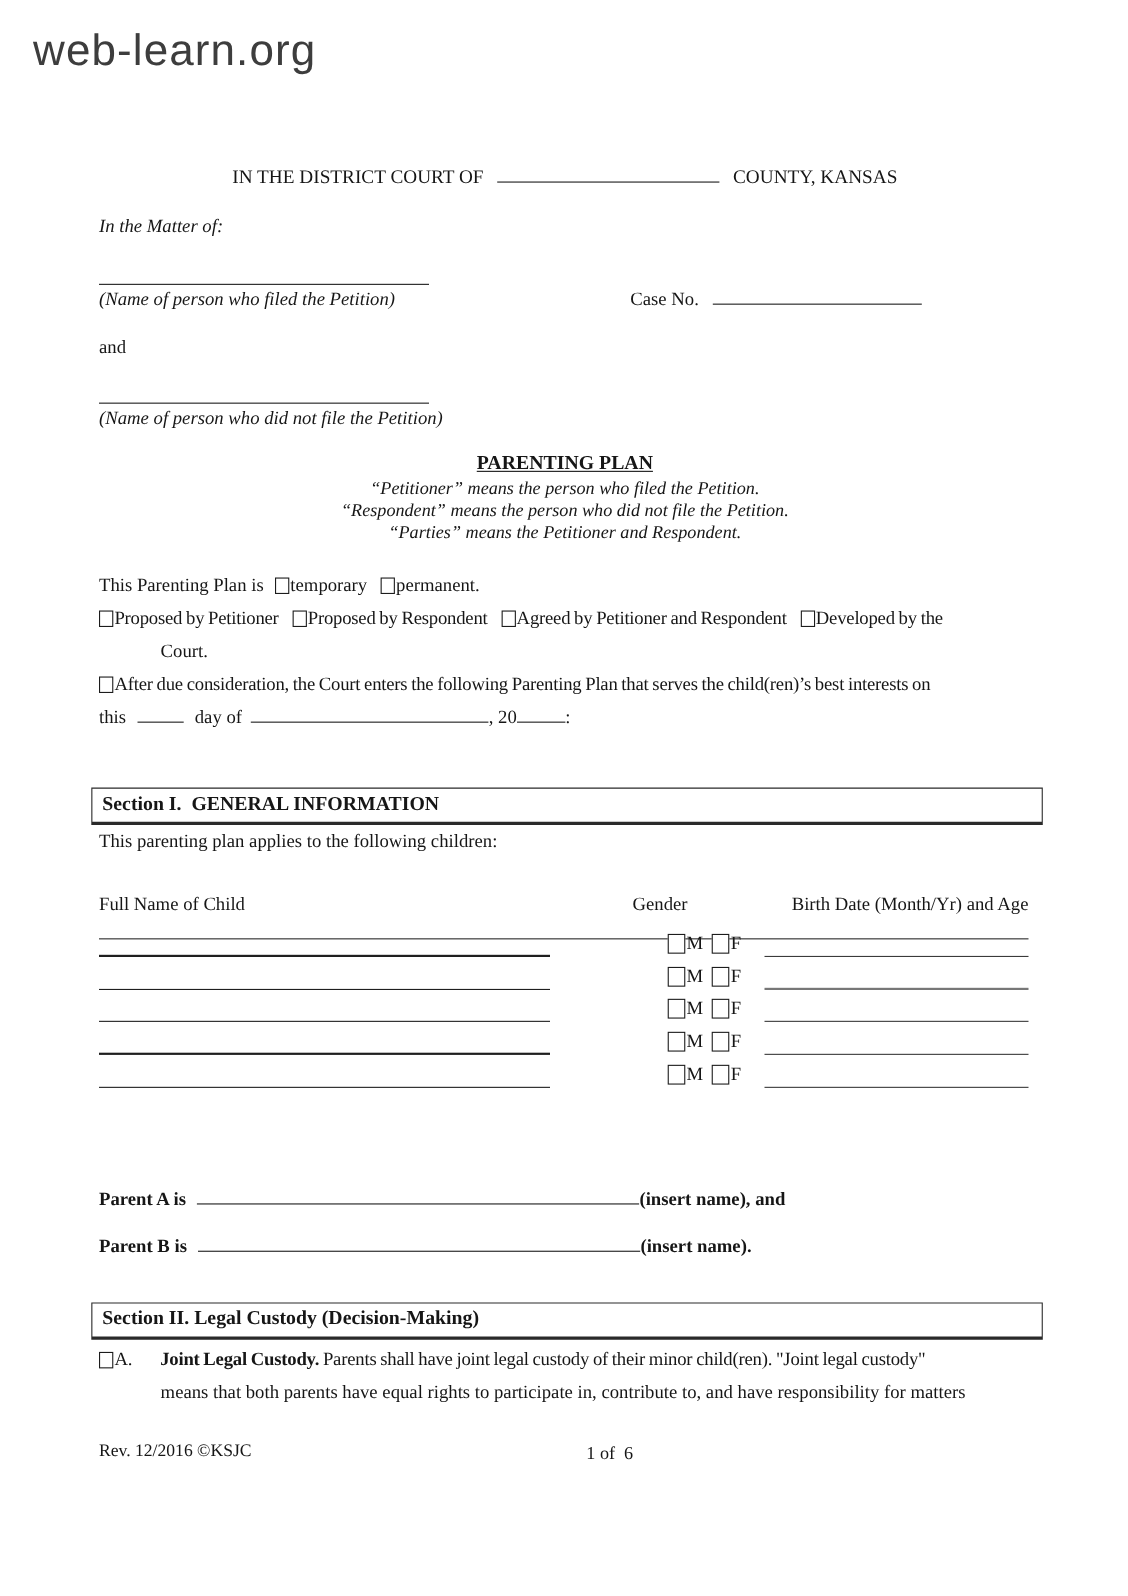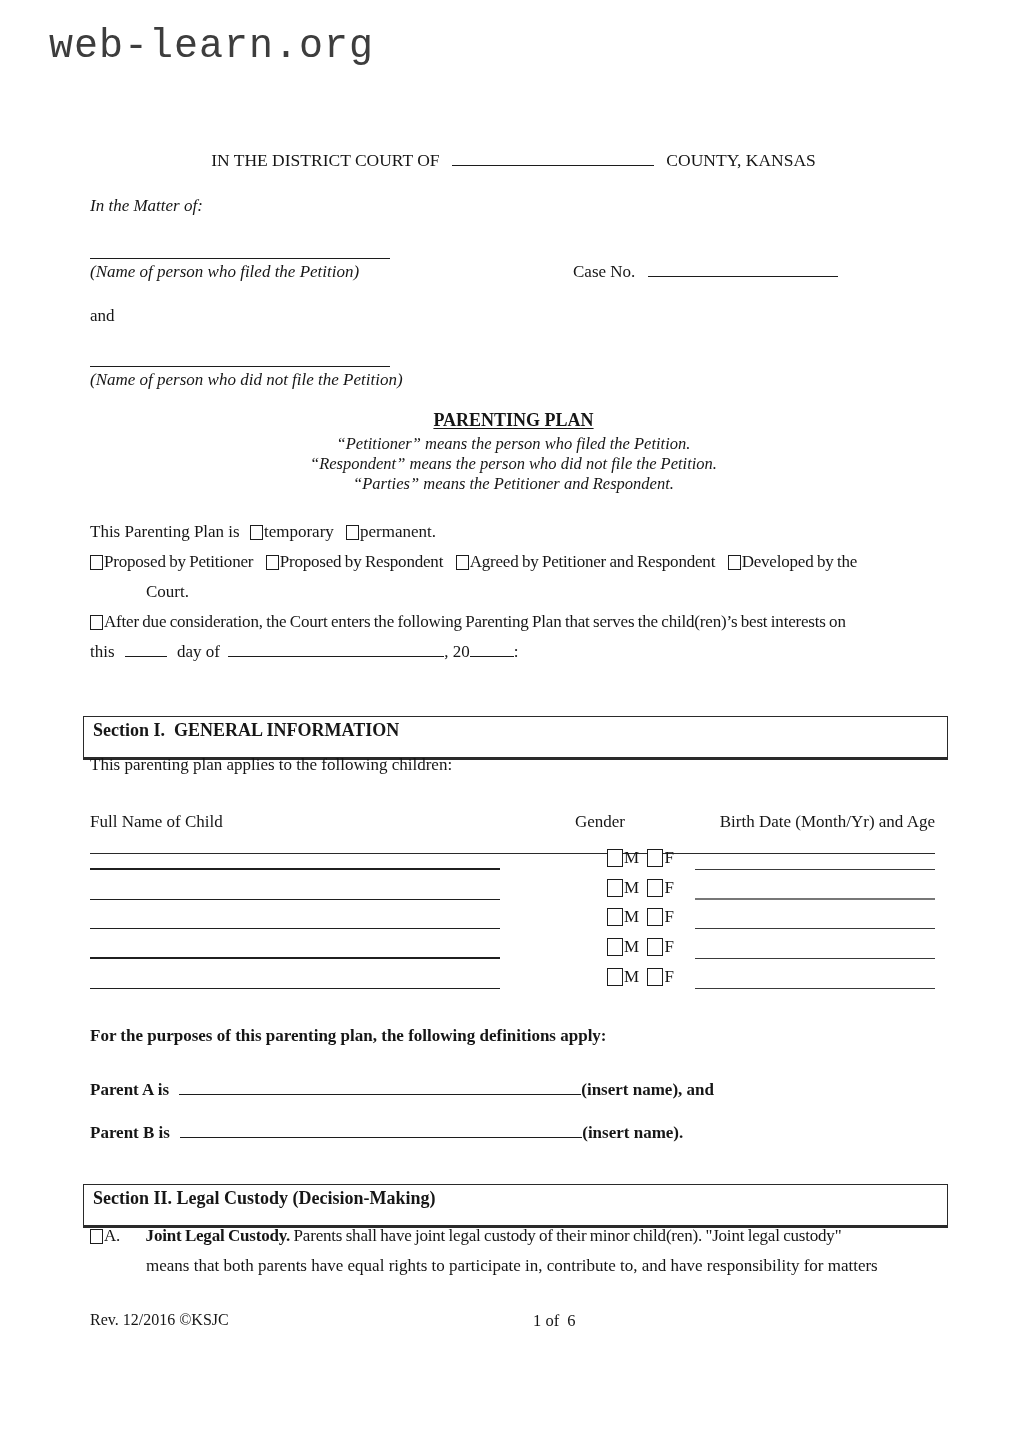--- a/index.html
+++ b/index.html
@@ -1,35 +1,35 @@
 <!DOCTYPE html>
 <html><head>
 <meta charset="utf-8">
 <style>
   html,body{margin:0;padding:0;background:#ffffff;}
   .page{position:relative;width:1025px;height:1451px;background:#fff;color:#161616;
         font-family:"Liberation Serif","DejaVu Serif",serif;font-size:17px;overflow:hidden;}
   .logo{position:absolute;top:24px;left:30px;
-        font-family:Liberation Mono, monospace;
-        font-size:40px;font-weight:400;color:#3d3d3d;letter-spacing:1px;margin-left:19px;}
+        font-family:Liberation Sans, sans-serif;
+        font-size:40px;font-weight:400;color:#3d3d3d;letter-spacing:1px;}
   .content{position:absolute;left:90px;top:0;width:847px;height:100%;}
   .abs{position:absolute;left:0;right:0;}
   .center{text-align:center;}
   .it{font-style:italic;}
   .b{font-weight:bold;}
   .pre{white-space:pre;}
   .tight{white-space:nowrap;letter-spacing:-0.2px;word-spacing:-0.6px;}
   
   .bl{display:inline-block;border-bottom:1.4px solid #1c1c1c;height:13px;vertical-align:baseline;}
   
   .cb{display:inline-block;width:13px;height:15px;border:1.7px solid #1c1c1c;background:#fff;
       vertical-align:-3px;margin-right:1px;box-sizing:border-box;}
   .cbt{width:16px;height:18px;vertical-align:-4px;}
   .secbox{position:absolute;left:-7px;width:845px;border:1.5px solid #2a2a2a;border-bottom-width:3.5px;
-          padding:3px 9px 16px 9px;font-size:18px;font-weight:bold;background:#fff;}
+          padding:3px 9px 6px 9px;font-size:18px;font-weight:bold;background:#fff;}
   .titleline{font-size:18px;font-weight:bold;text-decoration:underline;text-underline-offset:2px;}
   .defs{font-size:16.5px;font-style:italic;line-height:20px;}
   .planline{line-height:30px;}
   .hdr-row{position:absolute;left:0;width:845px;border-bottom:1.6px solid #2a2a2a;padding-bottom:21px;}
   .hdr-row .c2{position:absolute;left:485px;top:0;}
   .hdr-row .c3{position:absolute;right:0;top:0;}
   .child-row{position:absolute;left:0;width:845px;height:29px;}
   .child-row .nameline{position:absolute;left:0;bottom:1px;width:410px;border-bottom:1.3px solid #1f1f1f;}
   .child-row .nameline.thick{border-bottom-width:2.1px;}
   .child-row .gender{position:absolute;left:485px;bottom:3px;padding-left:32px;}
@@ -144,21 +144,20 @@
     </div>
     <div class="child-row" style="top:961px;">
       <span class="nameline"></span>
       <span class="gender">
         <span class="cb cbt"></span><span>M</span>
         <span class="cb cbt flab"></span><span>F</span>
       </span>
       <span class="birthline"></span>
     </div>
 
-    <div class="abs b" style="top:1026px;">For the purposes of this parenting plan, the following definitions apply:</div>
 
     <div class="abs b" style="top:1080px;">
       <span>Parent A is</span>
       <span class="bl" style="width:402px;margin-left:6px;border-bottom-width:1.8px;"></span><span>(insert name), and</span>
     </div>
     <div class="abs b" style="top:1123px;">
       <span>Parent B is</span>
       <span class="bl" style="width:402px;margin-left:6px;border-bottom-width:1.8px;"></span><span>(insert name).</span>
     </div>
 

